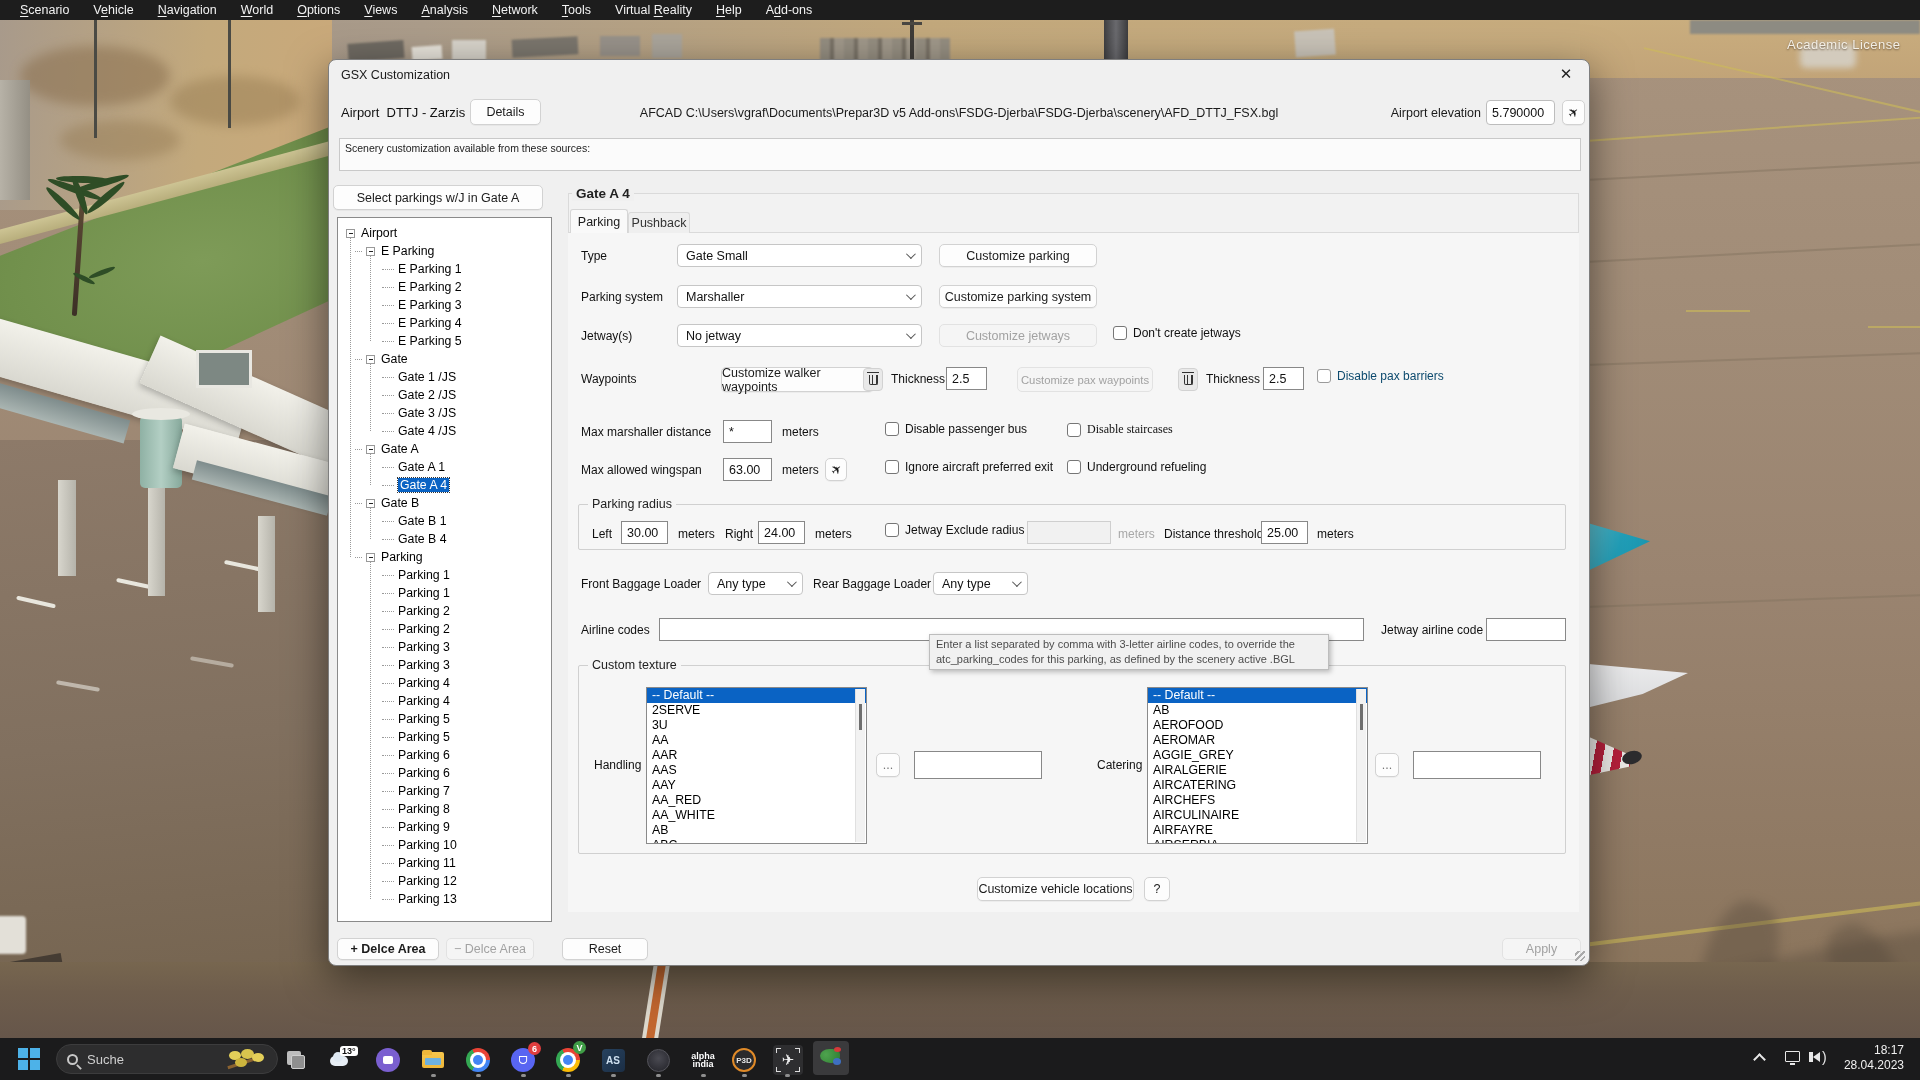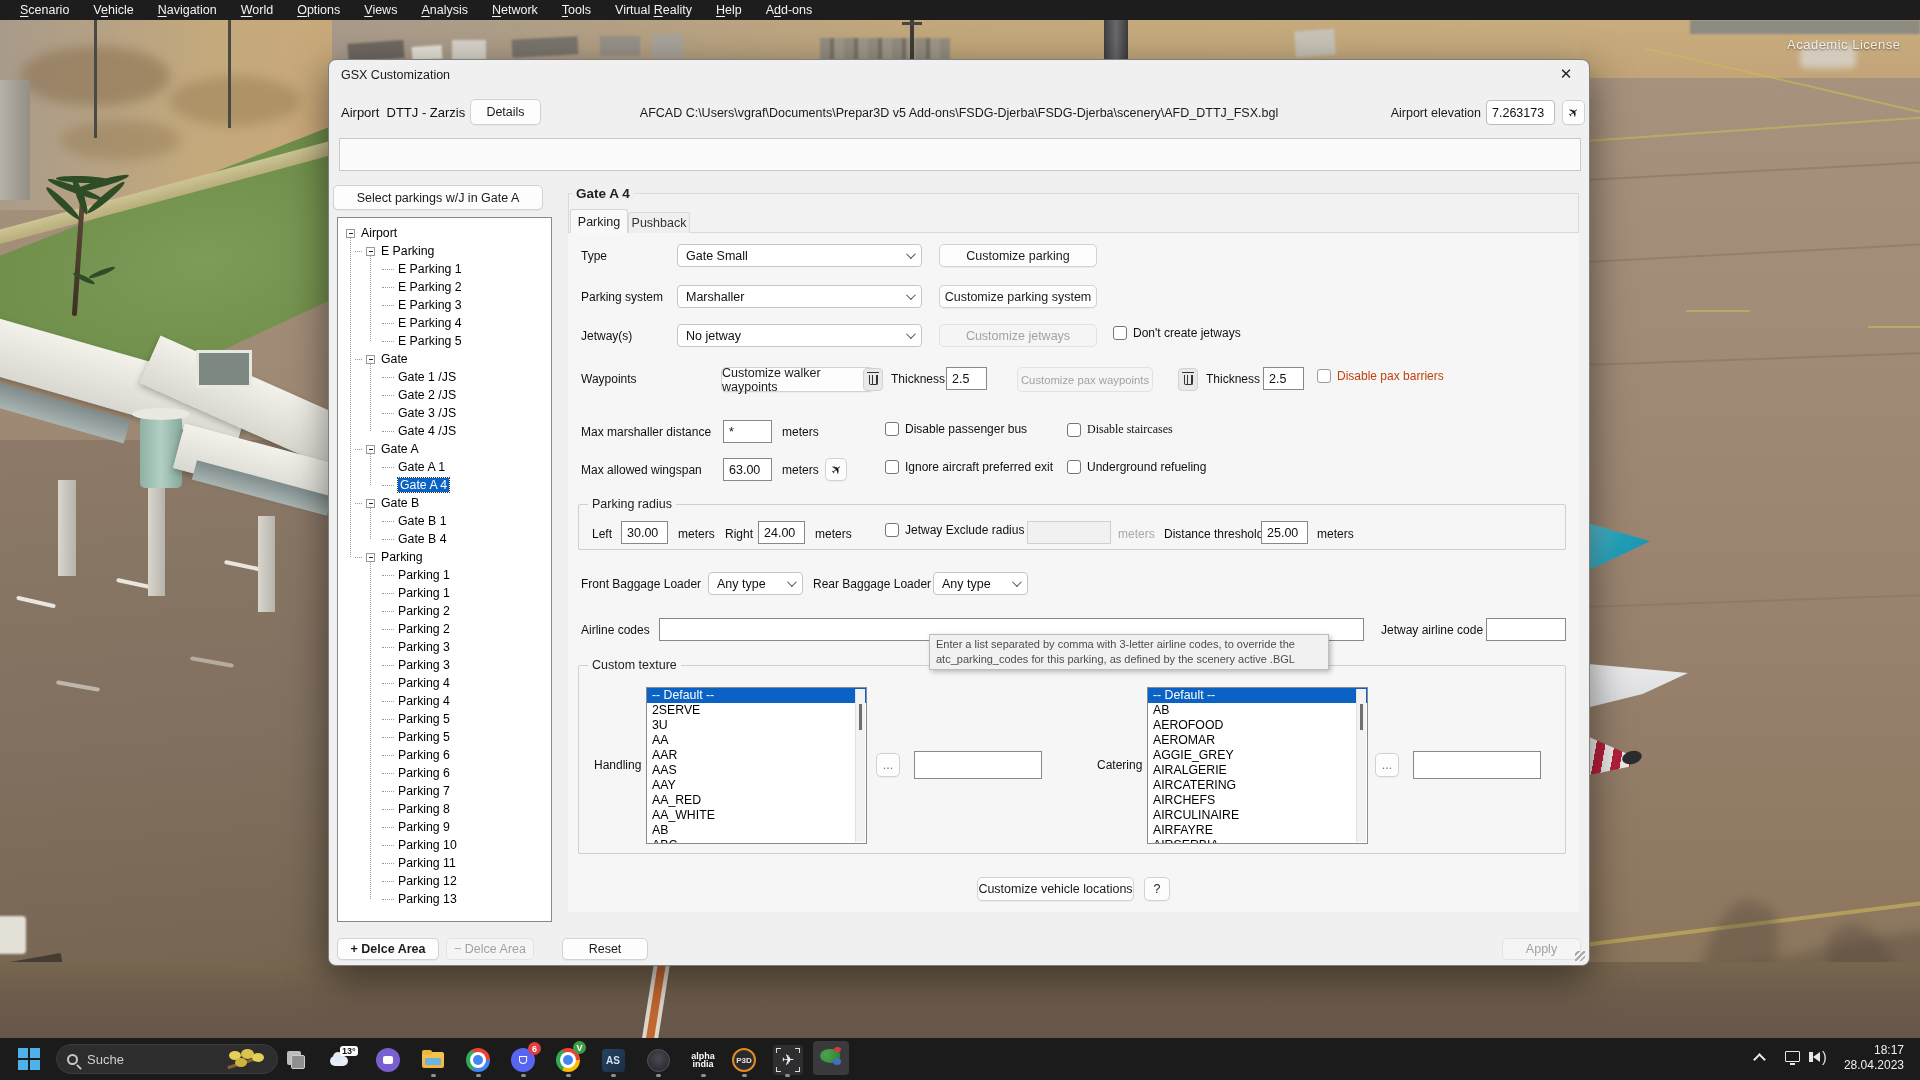--- a/index.html
+++ b/index.html
@@ -224,27 +224,28 @@
     <div class="abs dlg-title">GSX Customization</div>
     <div class="abs dlg-close">✕</div>
 
     <div class="abs flabel" style="left:12px;top:45px;height:15px;font-size:13px;white-space:pre;">Airport  DTTJ - Zarzis</div>
     <div class="abs btn" style="left:141px;top:39px;width:71px;height:26px;">
         <span>Details</span>
       </div>
     <div class="abs" style="left:290px;top:46px;width:680px;text-align:center;font-size:12.5px;">AFCAD  C:\Users\vgraf\Documents\Prepar3D v5 Add-ons\FSDG-Djerba\FSDG-Djerba\scenery\AFD_DTTJ_FSX.bgl</div>
     <div class="abs" style="left:1004px;top:46px;width:148px;text-align:right;font-size:12.5px;">Airport elevation</div>
     <div class="abs inputbox rounded" style="left:1157px;top:40px;width:69px;height:25px;">
-        <span>7.263173</span>
+        <span>5.790000</span>
       </div>
     <div class="abs btn planebtn" style="left:1233px;top:40px;width:23px;height:25px;">
         <span style="display:inline-block;transform:rotate(-38deg);">✈</span>
       </div>
 
     <div class="abs scenerybox">
+      <div style="padding:3px 0 0 5px;">Scenery customization available from these sources:</div>
     </div>
 
     <div class="abs btn" style="left:4px;top:125px;width:210px;height:25px;">
         <span>Select parkings w/J in Gate A</span>
       </div>
 
     <div class="abs" id="treebox">
         <div class="tguide" style="left: 12px; top: 20px; height: 319px;"></div>
         <div class="trow" style="top: 6px; left: 8px;">
           <span class="minus"></span>
@@ -503,21 +504,21 @@
     <div class="abs btn disabled" style="left:688px;top:307px;width:136px;height:25px;font-size:11.3px;white-space:nowrap;">
         <span>Customize pax waypoints</span>
       </div>
     <div class="abs trash" style="left:849px;top:308px;">
         <span class="tglyph"></span>
       </div>
     <div class="abs flabel" style="left:877px;top:311px;height:16px;">Thickness</div>
     <div class="abs inputbox" style="left:934px;top:307px;width:41px;height:23px;">
         <span>2.5</span>
       </div>
-    <div class="abs cbrow" style="left:988px;top:309px;color:#c2410c;">
+    <div class="abs cbrow" style="left:988px;top:309px;color:#0c4a6e;">
         <span class="cb" style="border-color:#9a9a9a;"></span>
         <span>Disable pax barriers</span>
       </div>
 
     <div class="abs flabel" style="left:252px;top:364px;height:16px;">Max marshaller distance</div>
     <div class="abs inputbox" style="left:394px;top:360px;width:49px;height:23px;">
         <span>*</span>
       </div>
     <div class="abs flabel" style="left:453px;top:364px;height:16px;">meters</div>
     <div class="abs cbrow" style="left:556px;top:362px;">

